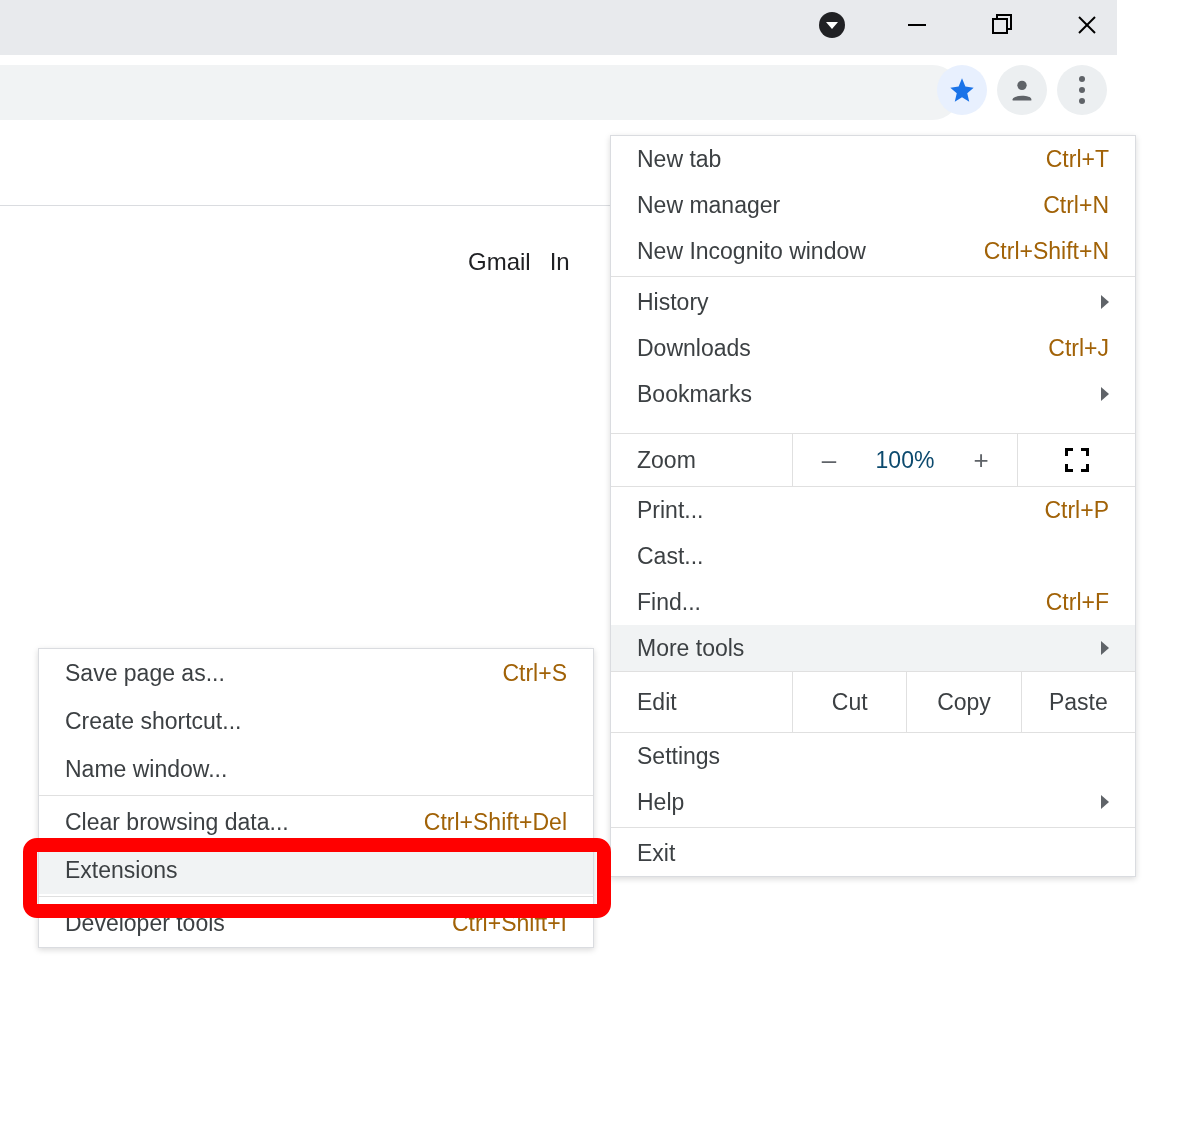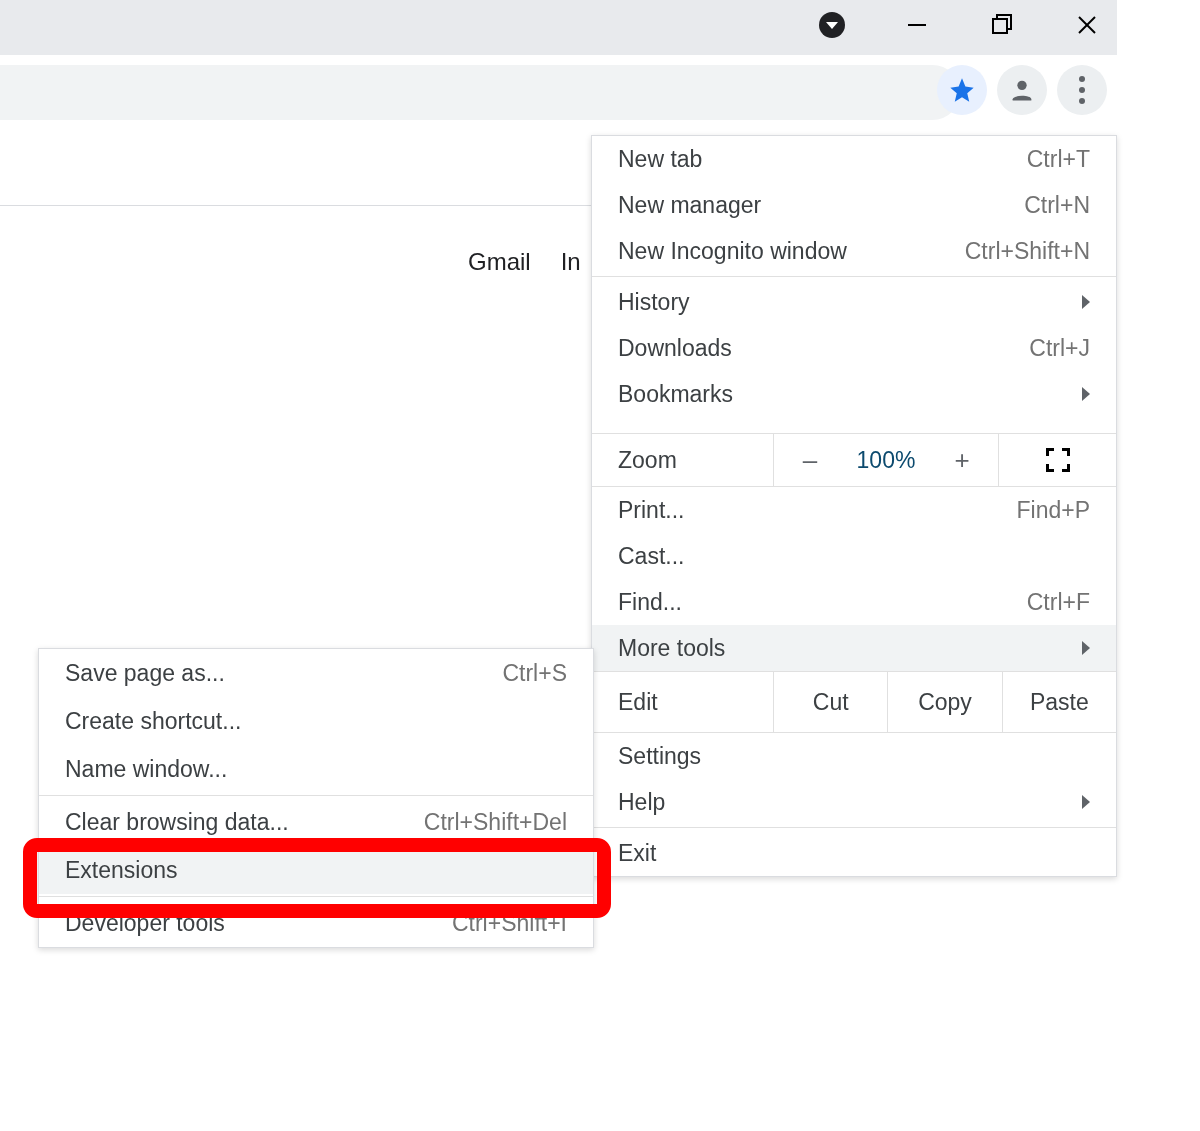--- a/index.html
+++ b/index.html
@@ -55,46 +55,46 @@
   
   .body-sep {
     position: absolute; left: 0; top: 205px; width: 1117px; height: 0;
     border-top: 1px solid #dadce0;
   }
 
   
   .page-links {
     position: absolute;
     top: 248px; left: 468px;
-    display: flex; gap: 30px;
+    display: flex; gap: 19px;
     font-size: 24px; color: #202124;
   }
 
   
   .menu, .submenu {
     position: absolute;
     background: #ffffff;
     border: 1px solid #dadce0;
     box-shadow: 0 2px 6px rgba(0,0,0,.15);
     font-size: 23px;
     color: #3c4043;
   }
-  .menu { left: 591px; top: 135px; width: 526px; }
+  .menu { left: 610px; top: 135px; width: 526px; }
   .submenu { left: 38px; top: 648px; width: 556px; }
 
   .menu-item {
     display: flex;
     align-items: center;
     justify-content: space-between;
     padding: 0 26px;
     height: 46px;
     white-space: nowrap;
   }
   .menu-item .label {}
-  .menu-item .shortcut { color:#737373; }
+  .menu-item .shortcut { color:#a16207; }
   .menu-item .caret {
     width: 0; height: 0;
     border-top: 7px solid transparent;
     border-bottom: 7px solid transparent;
     border-left: 8px solid #5f6368;
     margin-left: auto;
   }
   .menu-item.hover { background: #f1f3f4; }
 
   .menu-sep {
@@ -260,21 +260,21 @@
         <span class="tl"></span>
           <span class="tr"></span>
           <span class="bl"></span>
           <span class="br"></span>
       </div>
     </div>
   </div>
 
   <div class="menu-item">
     <span class="label">Print...</span>
-    <span class="shortcut">Find+P</span>
+    <span class="shortcut">Ctrl+P</span>
   </div>
   <div class="menu-item">
     <span class="label">Cast...</span>
   </div>
   <div class="menu-item">
     <span class="label">Find...</span>
     <span class="shortcut">Ctrl+F</span>
   </div>
   <div class="menu-item hover">
     <span class="label">More tools</span>

